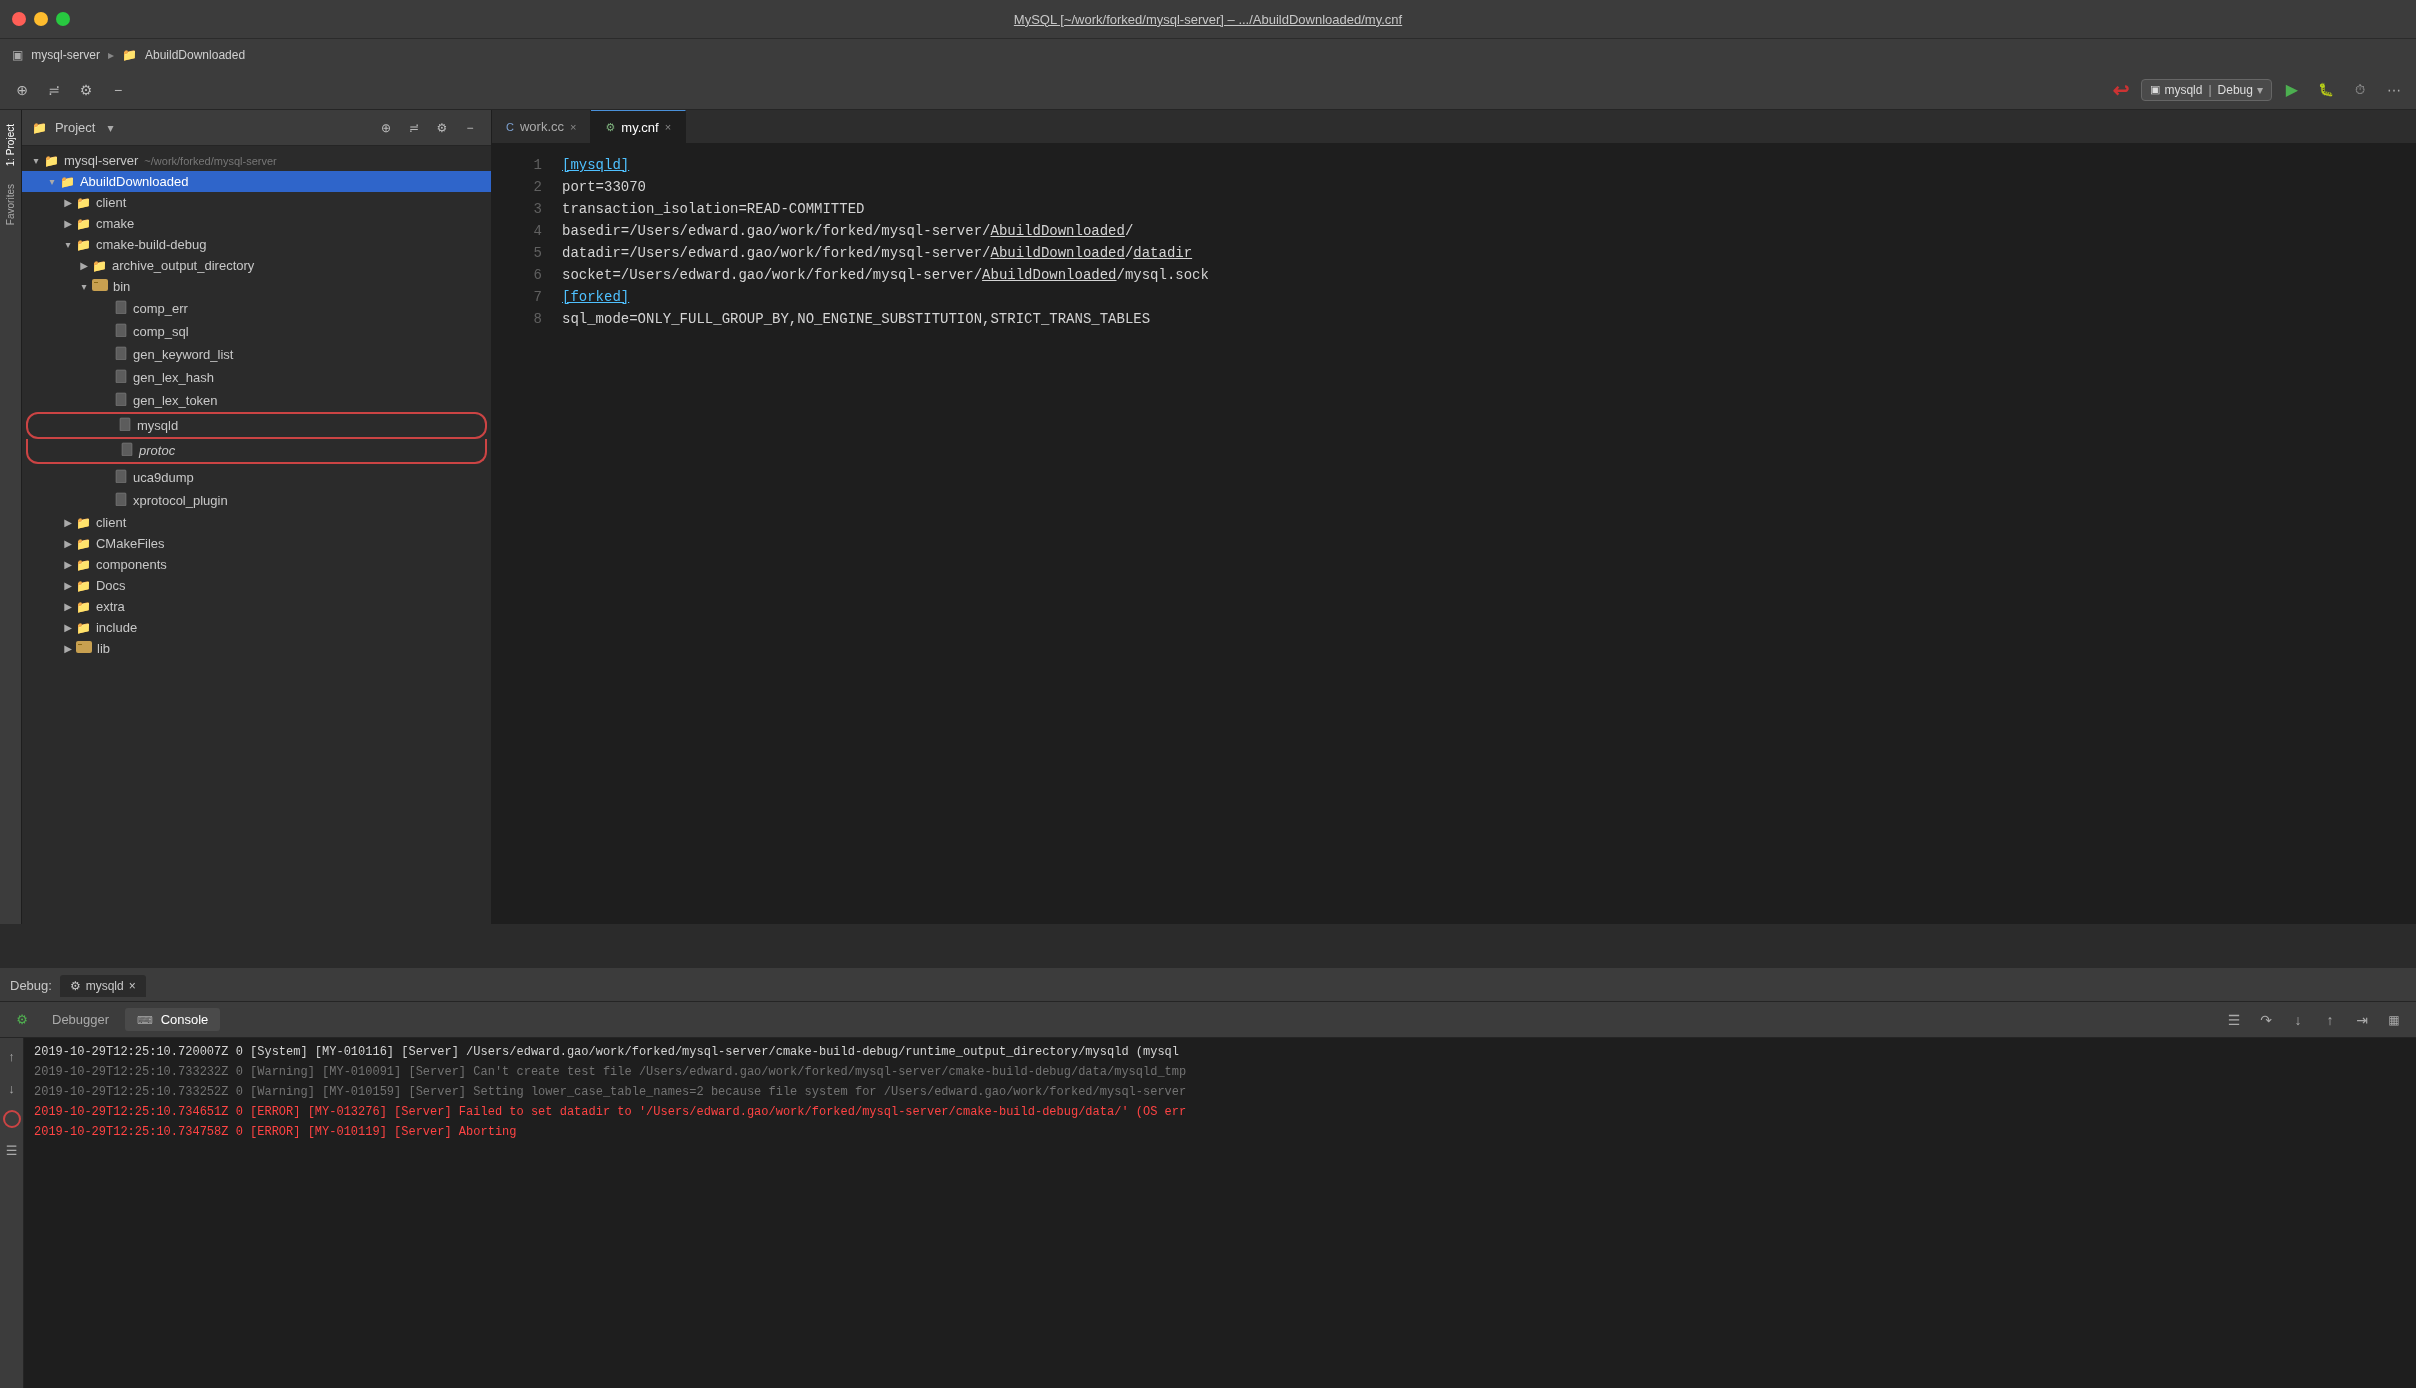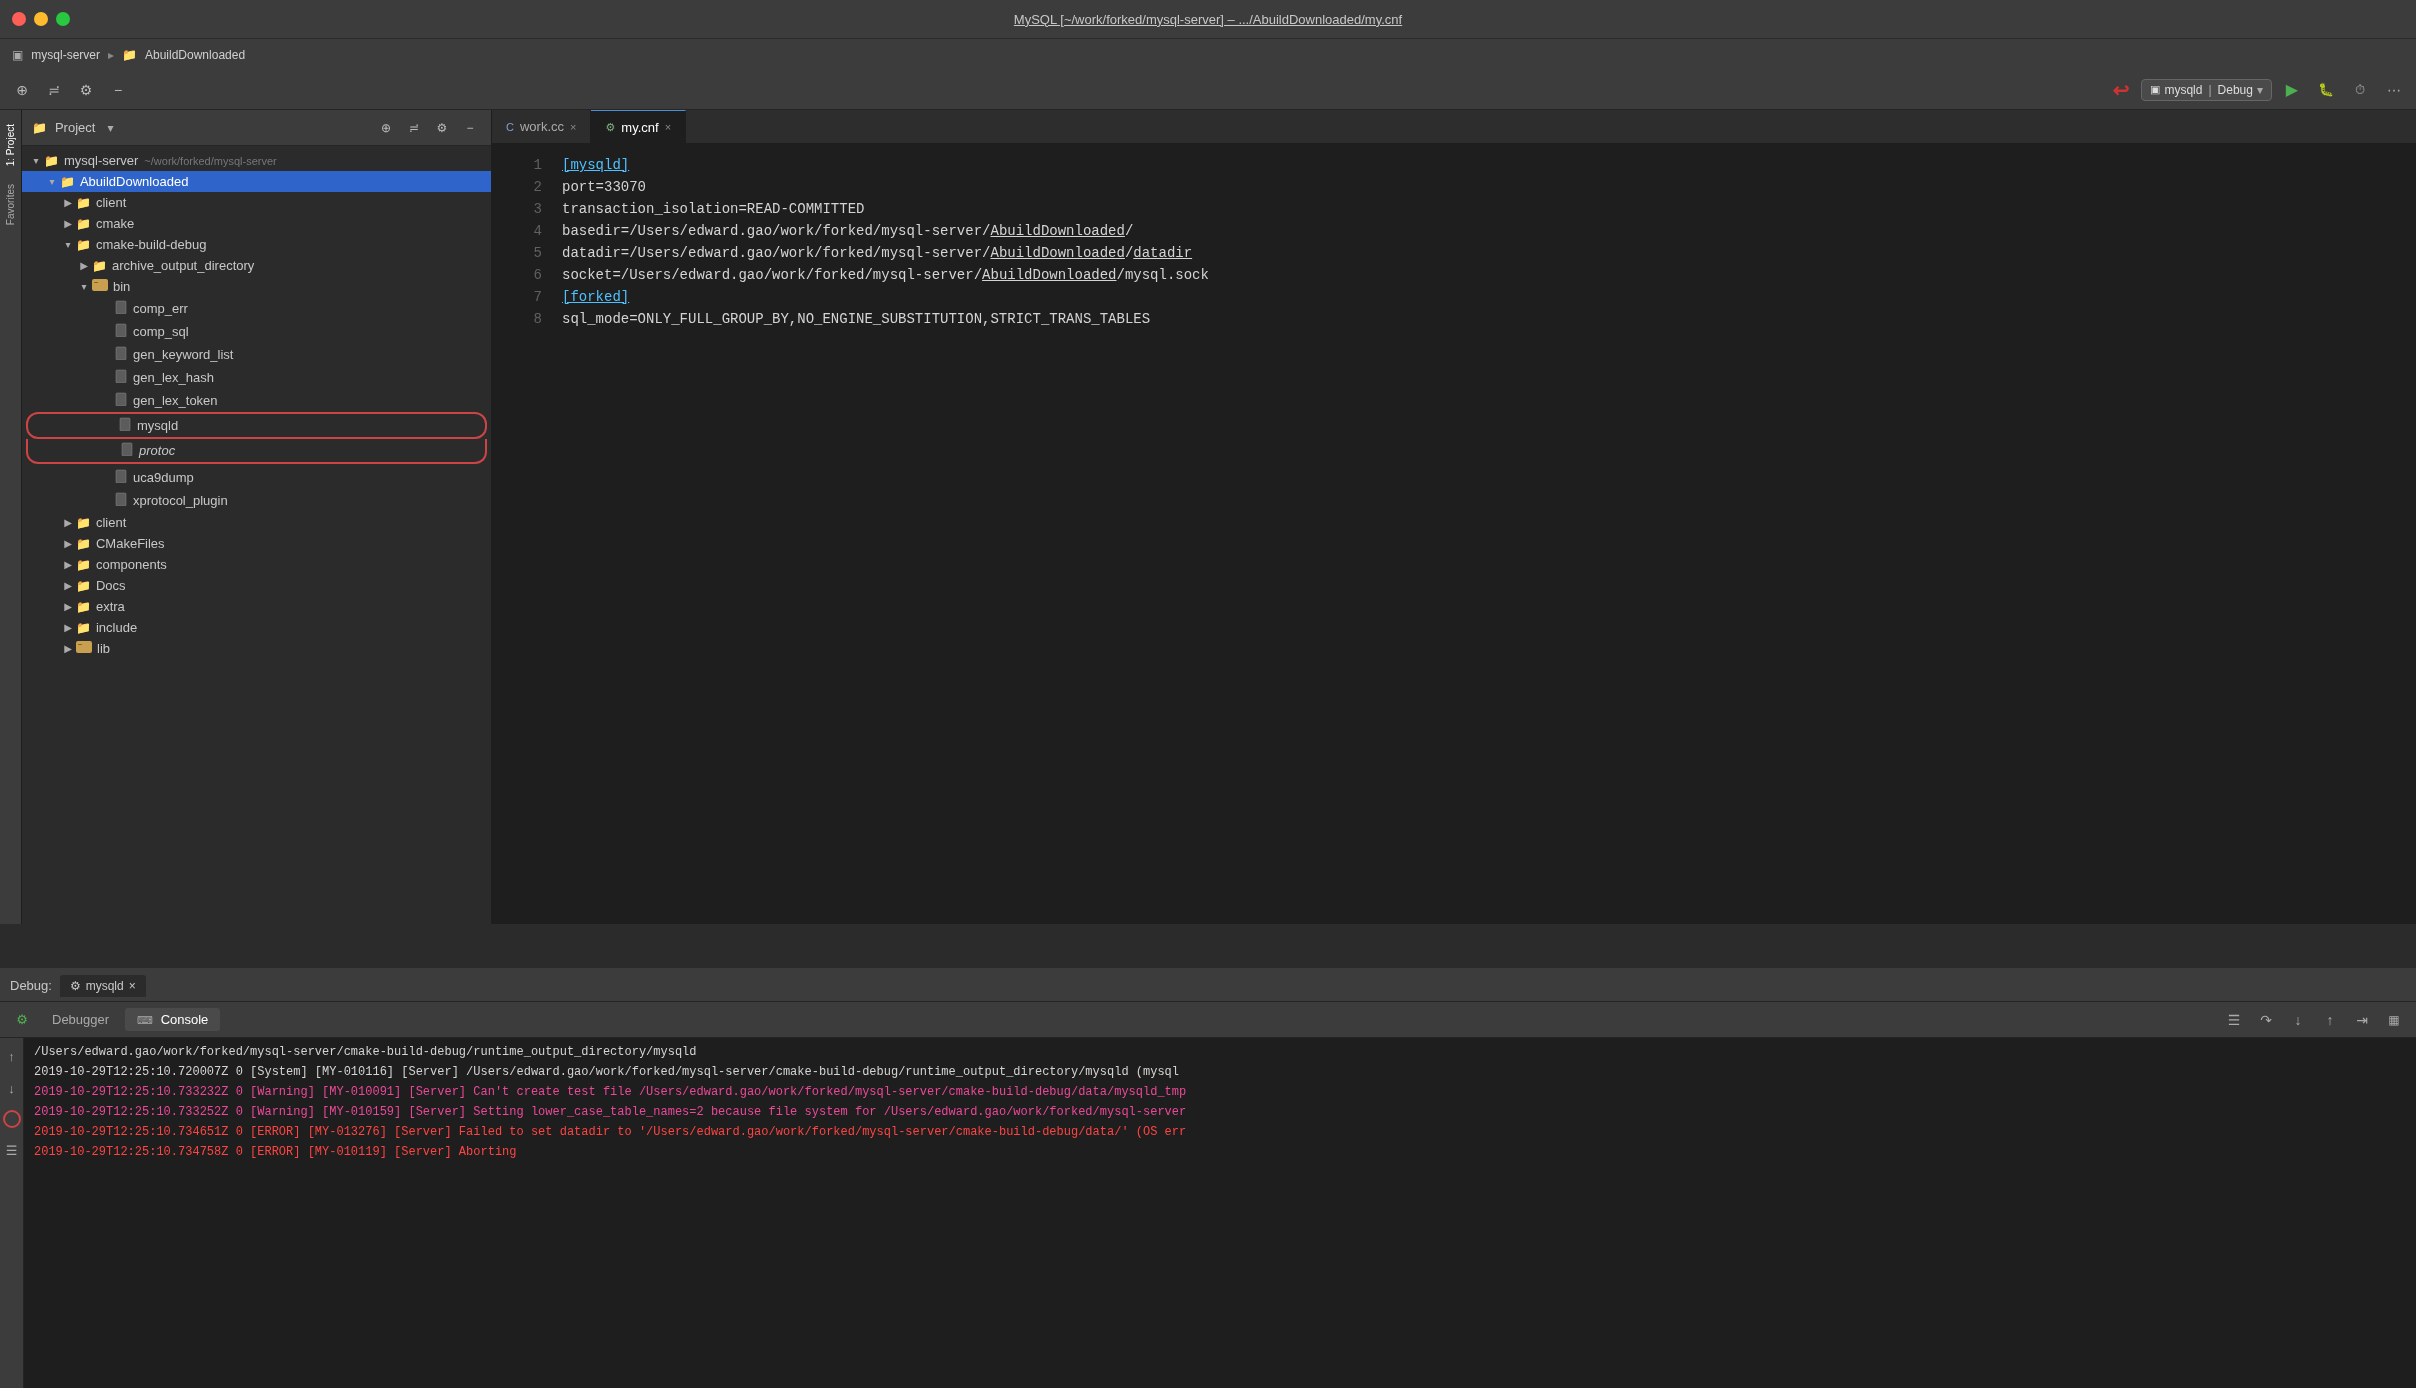--- a/index.html
+++ b/index.html
@@ -341,21 +341,21 @@
       font-size: 12px;
     }
     .console-output::-webkit-scrollbar { width: 6px; }
     .console-output::-webkit-scrollbar-track { background: #1e1e1e; }
     .console-output::-webkit-scrollbar-thumb { background: #555; }
     .console-line {
       line-height: 20px;
       white-space: nowrap;
     }
     .console-line.path { color: #d4d4d4; }
-    .console-line.warning { color: #ec4899; }
+    .console-line.warning { color: #737373; }
     .console-line.error { color: #f44; }
     .console-line.info { color: #d4d4d4; }
 
     
     .left-panel-buttons {
       width: 24px;
       background: #3c3c3c;
       display: flex;
       flex-direction: column;
       align-items: center;
@@ -788,23 +788,20 @@
         <span>↓</span>
       </button>
 
       <div style="margin-top:4px;width:18px;height:18px;border-radius:50%;border:2px solid #cc4444;display:flex;align-items:center;justify-content:center;"></div>
       <button class="toolbar-btn" style="color:#aaa;font-size:13px;margin-top:4px;">
         <span>☰</span>
       </button>
     </div>
 
     <div class="console-output">
-      <div class="console-line path">
-        <span>/Users/edward.gao/work/forked/mysql-server/cmake-build-debug/runtime_output_directory/mysqld</span>
-      </div>
       <div class="console-line info">
         <span>2019-10-29T12:25:10.720007Z 0 [System] [MY-010116] [Server] /Users/edward.gao/work/forked/mysql-server/cmake-build-debug/runtime_output_directory/mysqld (mysql</span>
       </div>
       <div class="console-line warning">
         <span>2019-10-29T12:25:10.733232Z 0 [Warning] [MY-010091] [Server] Can't create test file /Users/edward.gao/work/forked/mysql-server/cmake-build-debug/data/mysqld_tmp</span>
       </div>
       <div class="console-line warning">
         <span>2019-10-29T12:25:10.733252Z 0 [Warning] [MY-010159] [Server] Setting lower_case_table_names=2 because file system for /Users/edward.gao/work/forked/mysql-server</span>
       </div>
       <div class="console-line error">

